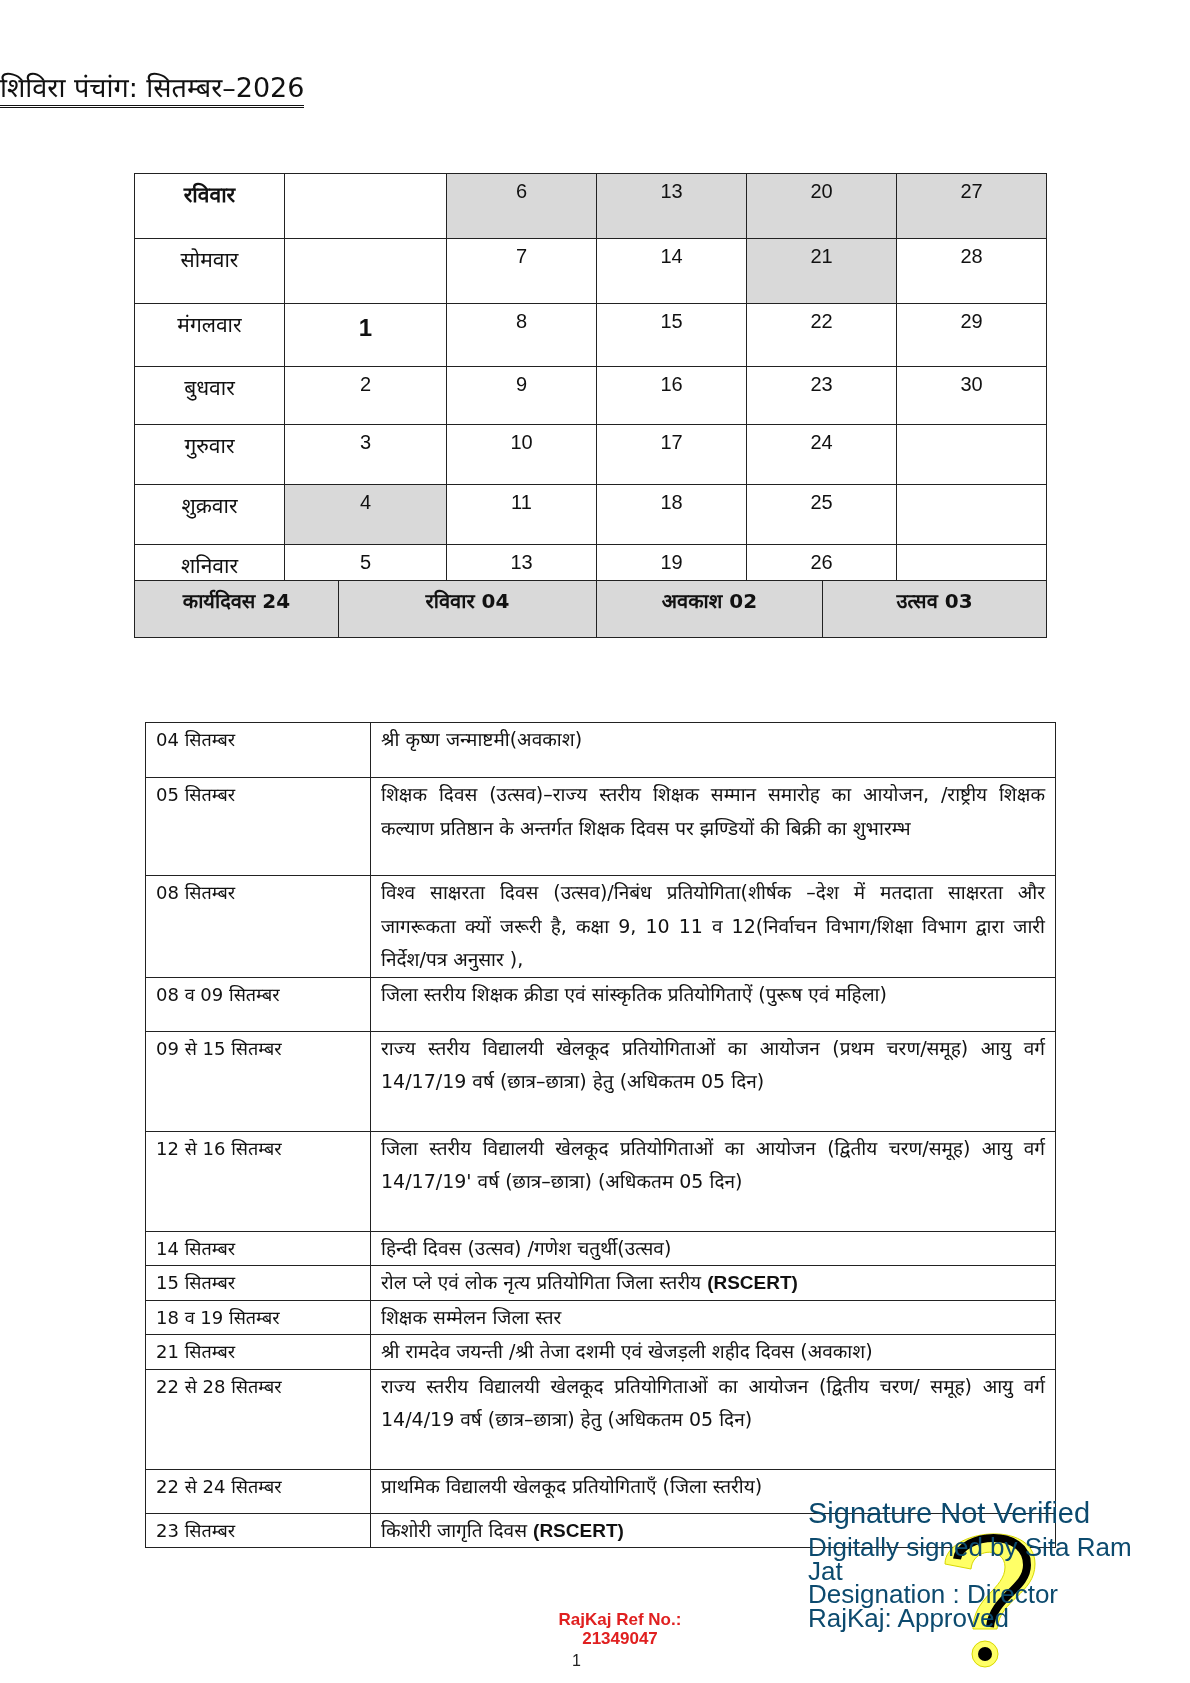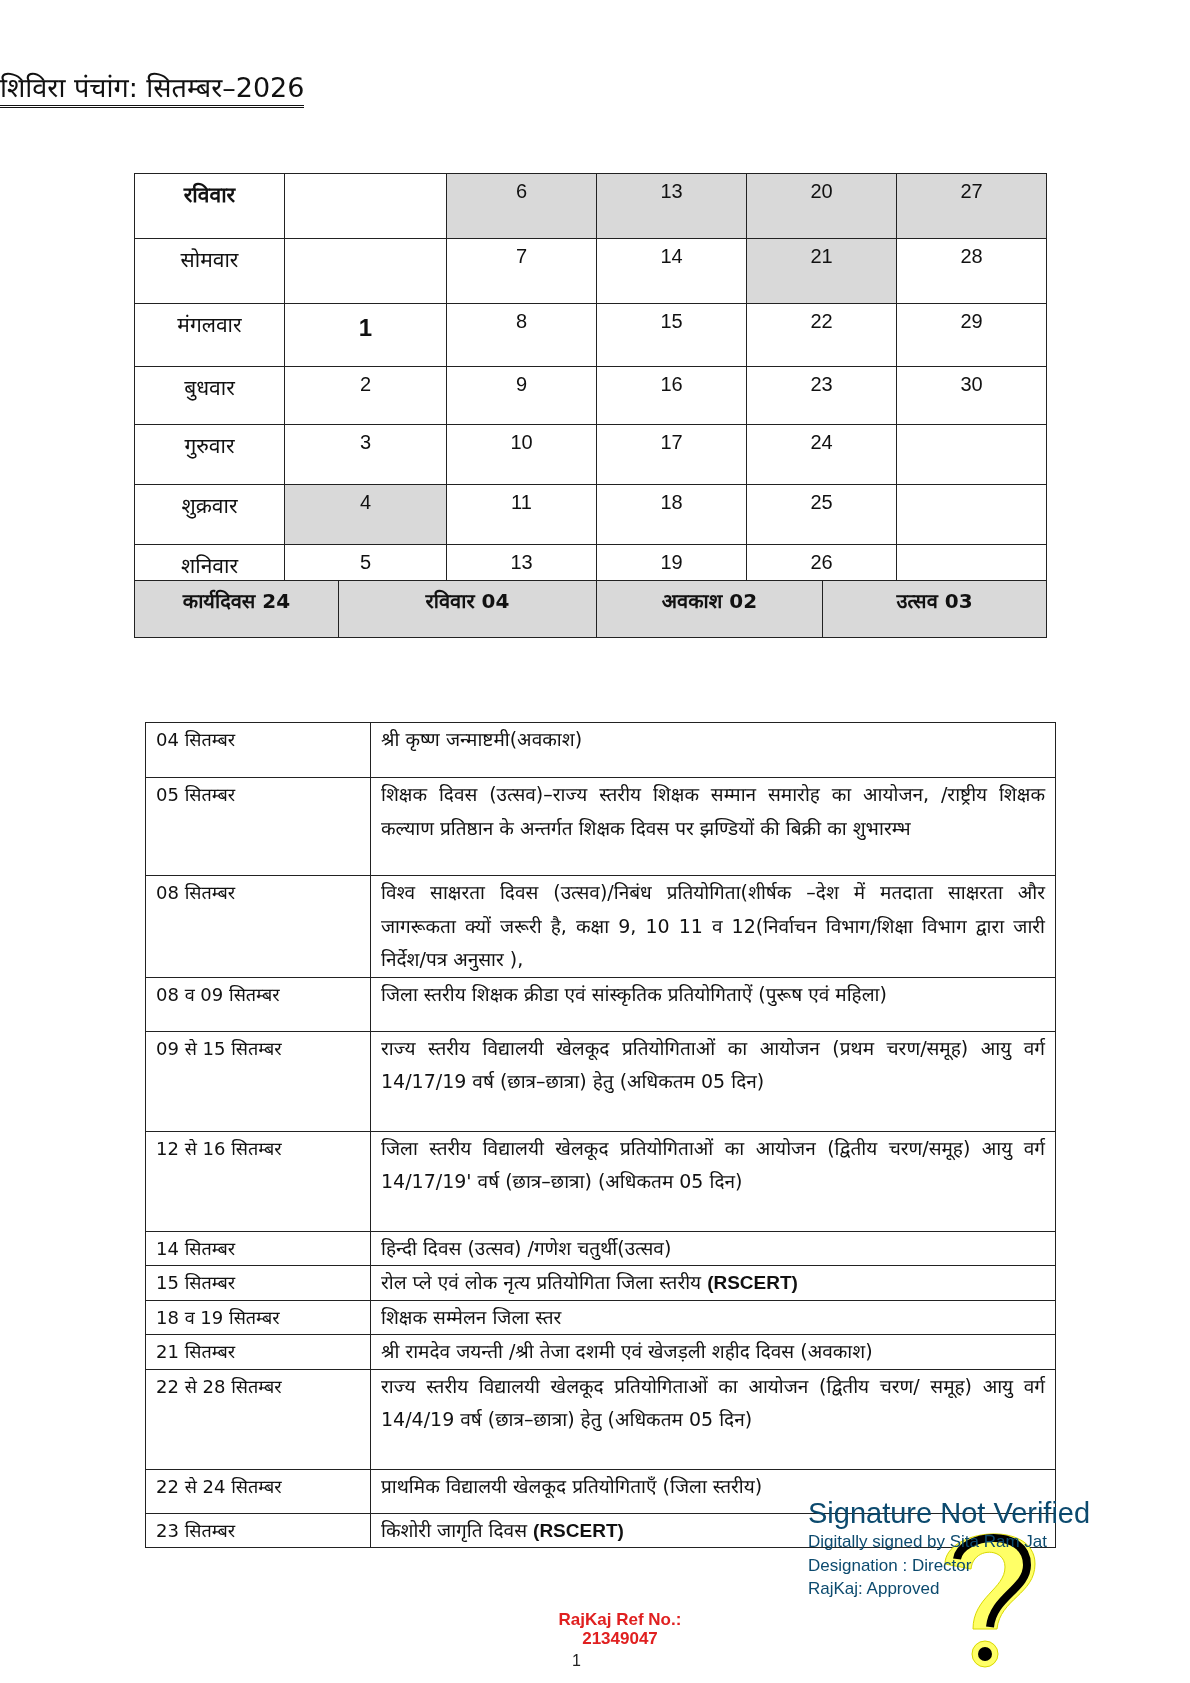--- a/index.html
+++ b/index.html
@@ -52,21 +52,21 @@
       padding: 0 10px;
     }
     .events td.date { width: 225px; font-size: 18px; }
     .events td.desc { text-align: justify; }
     .events .rs { font-weight: bold; font-family: "Liberation Sans", sans-serif; }
     .sig {
       position: absolute; left: 808px; top: 1496px; width: 360px;
       font-family: "Liberation Sans", "DejaVu Sans", sans-serif; color: #0c4a6e;
     }
     .sig .status { font-size: 29px; line-height: 34px; position: relative; z-index: 2; }
-    .sig .details { margin-top: 0; font-size: 17px; line-height: 23.5px; position: relative; z-index: 2; }
+    .sig .details { margin-top: 6px; font-size: 26px; line-height: 23.5px; position: relative; z-index: 2; }
     .sig-mark {
       position: absolute; left: 935px; top: 1519px; width: 110px; height: 150px; z-index: 1;
     }
     .ref {
       position: absolute; left: 530px; width: 180px; top: 1610px; text-align: center;
       color: #e02020; font-weight: bold; font-size: 17px; line-height: 19px;
       font-family: "Liberation Sans", sans-serif;
     }
     .pageno {
       position: absolute; left: 572px; top: 1652px; font-size: 16px; color: #222;

